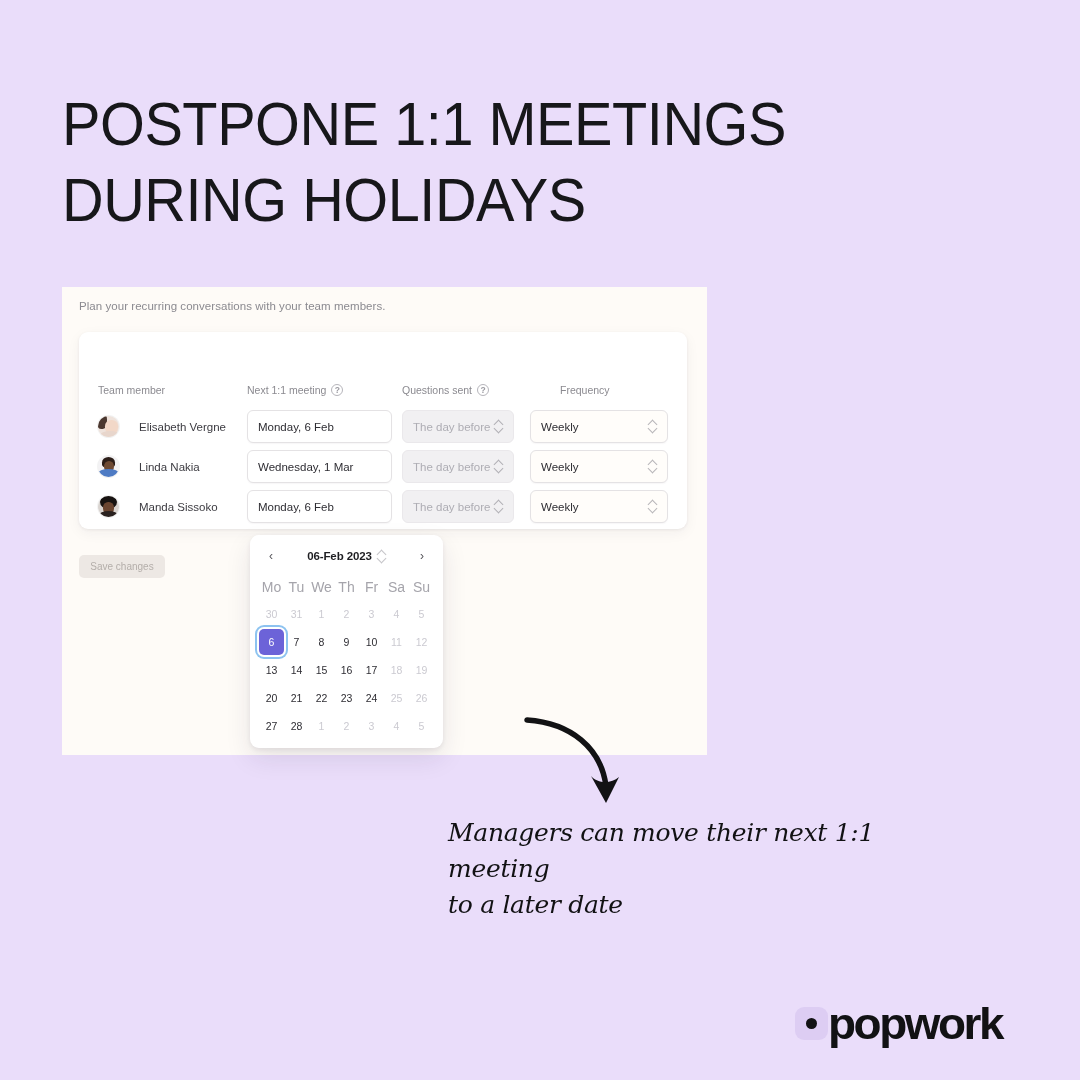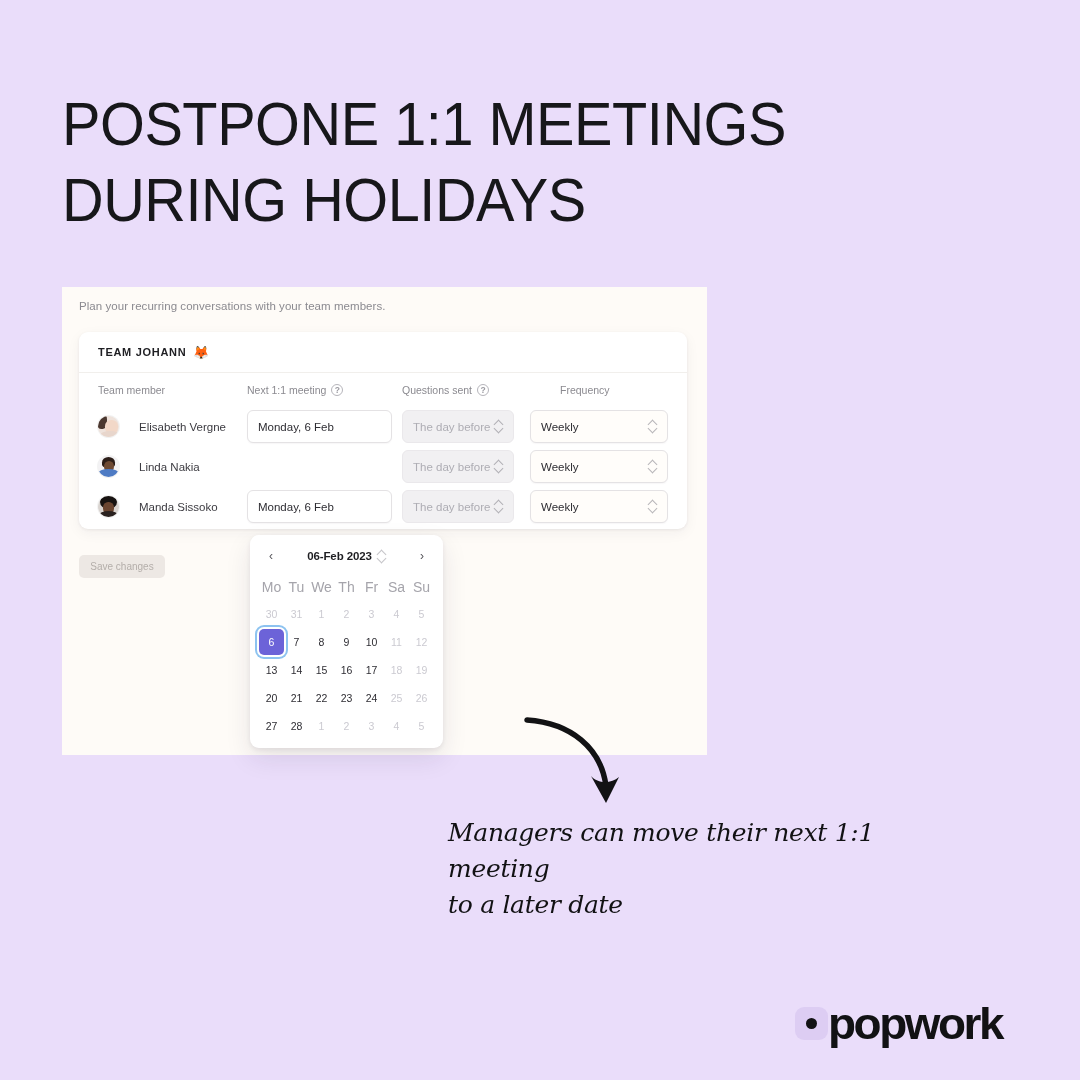--- a/index.html
+++ b/index.html
@@ -378,24 +378,20 @@
   <span class="ln">Postpone 1:1 meetings</span>
   <span class="ln">during holidays</span>
 </h1>
 
 <div class="panel">
 
   <div class="panel-subtitle">Plan your recurring conversations with your team members.</div>
 
   <div class="team-card">
 
-    <div class="team-head">
-      <span class="team-name">Team Johann</span>
-      <span class="team-emoji">🦊</span>
-    </div>
 
     <div class="col-heads">
       <div class="col-head ch-member">
         <span>Team member</span>
       </div>
       <div class="col-head ch-next">
         <span>Next 1:1 meeting</span>
         <span class="qmark">?</span>
       </div>
       <div class="col-head ch-quest">
@@ -429,20 +425,21 @@
 
     <div class="row r1">
       <div class="member">
         <span class="avatar av-b">
           <i class="hair"></i>
             <i class="face"></i>
             <i class="body"></i>
         </span>
         <span class="member-name">Linda Nakia</span>
       </div>
+      <div class="field f-date">Wednesday, 1 Mar</div>
       <div class="field f-quest">
         <span>The day before</span>
         <span class="stepper"></span>
       </div>
       <div class="field f-freq">
         <span>Weekly</span>
         <span class="stepper"></span>
       </div>
     </div>
 

